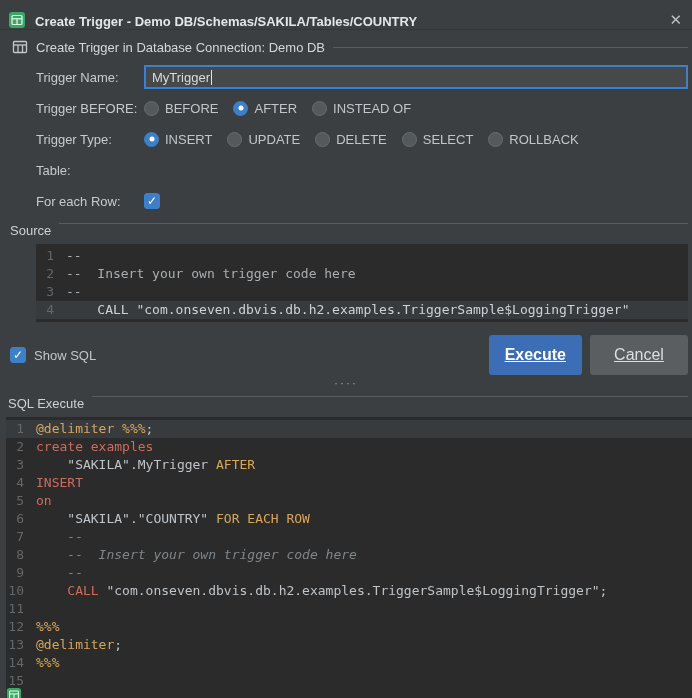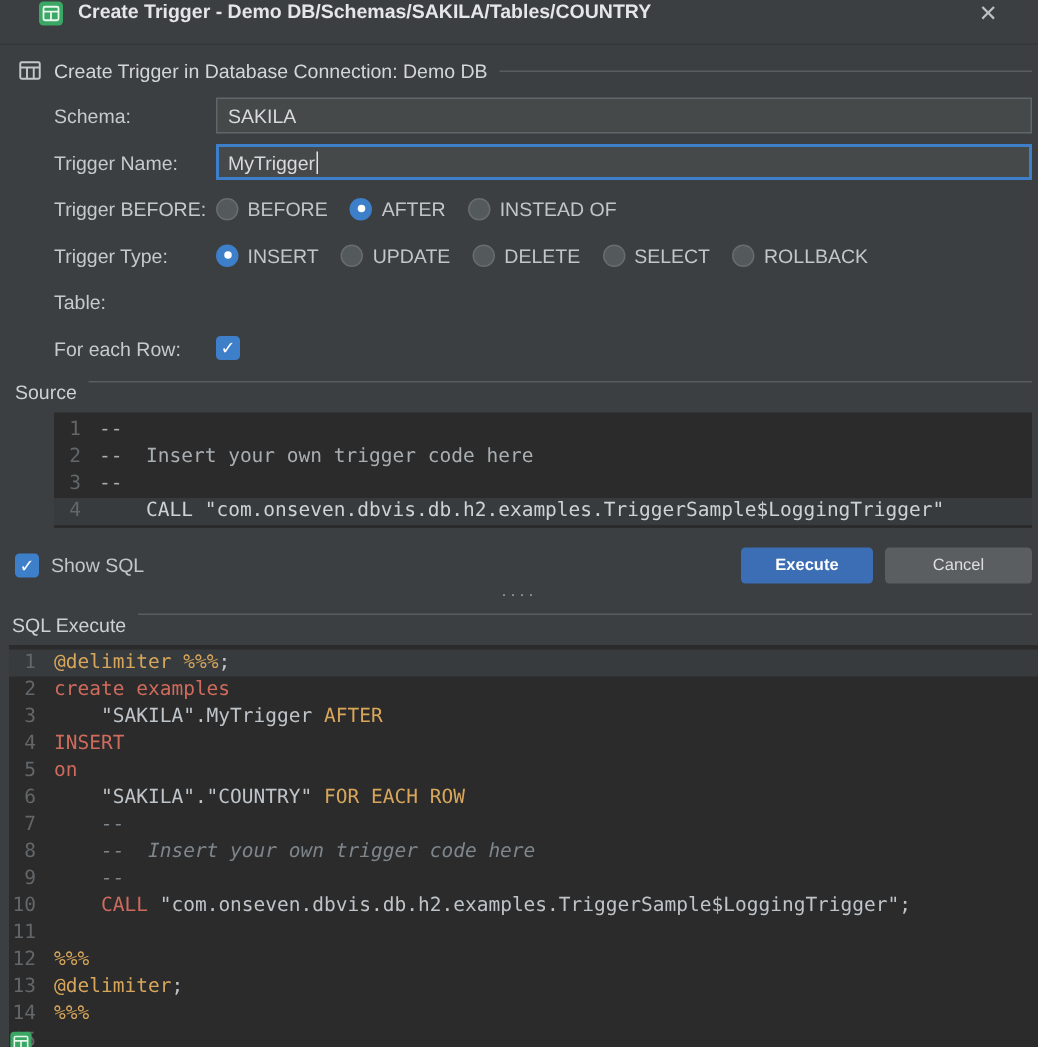--- a/index.html
+++ b/index.html
@@ -3,21 +3,21 @@
 <meta charset="utf-8">
 <style>
   * { box-sizing: border-box; }
   html,body { margin:0; padding:0; background:#2b2b2b; }
   .window {
     width:692px; height:698px; position:relative; overflow:hidden;
     background:#3c3f41; display:flex; flex-direction:column;
     font-family:"Liberation Sans", sans-serif; font-size:13px; color:#c2c6ca;
   }
   
-  .titlebar { flex:0 0 30px; display:flex; align-items:flex-start; gap:9px; padding:0 25px; border-bottom:1px solid #343738; }
+  .titlebar { flex:0 0 30px; display:flex; align-items:flex-end; gap:9px; padding:0 8px; border-bottom:1px solid #343738; }
   .titlebar .title { color:#e4e6e8; font-weight:600; white-space:nowrap; }
   .titlebar .close { margin-left:auto; color:#bdc0c2; font-size:15px; cursor:pointer; padding:0 2px; }
   
   .group-header { display:flex; align-items:center; gap:8px; padding:9px 4px 4px 12px; }
   .group-title { color:#d4d7d9; white-space:nowrap;text-align:right; }
   .rule { flex:1 1 auto; height:1px; background:#595d5f; }
   
   .form { display:flex; flex-direction:column; gap:7px; padding:6px 4px 0 36px; }
   .row { display:flex; align-items:center; min-height:24px; }
   .flabel { flex:0 0 108px; color:#c7cacd; }
@@ -45,21 +45,21 @@
   .code-content { flex:1 1 auto; white-space:pre; padding-left:4px; }
   .tok-kw { color:var(--kw); }
   .tok-kw2 { color:var(--kw2); }
   .tok-com { color:var(--com); font-style:italic; }
   .tok-txt { color:var(--txt); }
   .tok-srccom { color:var(--srccom); }
   .tok-srctxt { color:var(--srctxt); }
   
   .footer { display:flex; align-items:center; gap:8px; padding:13px 4px 0 10px; }
   .spacer { flex:1 1 auto; }
-  .btn { height:24px; border:none; border-radius:3px; font-family:inherit; font-size:11px; padding:0 16px; cursor:pointer; }
+  .btn { height:40px; border:none; border-radius:3px; font-family:inherit; font-size:16px; padding:0 16px; cursor:pointer;text-decoration:underline; }
   .btn.execute { background:var(--execute-bg); color:#ffffff; font-weight:bold; min-width:88px; }
   .btn.cancel { background:var(--cancel-bg); color:#dcdee0; min-width:98px; }
   .splitter { height:15px; display:flex; align-items:center; justify-content:center; color:#9b9ea1; font-size:12px; letter-spacing:2px; cursor:row-resize; }
   .bottom-icon { position:absolute; left:6px; top:687px; width:16px; height:16px; }
 </style>
 </head>
 <body>
 
 <div class="window">
 
@@ -84,26 +84,20 @@
           <line x1="6" y1="6" x2="6" y2="13.5" stroke="#c3c7ca" stroke-width="1.3"></line>
           <line x1="10.5" y1="6" x2="10.5" y2="13.5" stroke="#c3c7ca" stroke-width="1.3"></line>
         </svg>
     </span>
     <span class="group-title">Create Trigger in Database Connection: Demo DB</span>
     <span class="rule"></span>
   </div>
 
   <div class="form">
     <div class="row">
-      <label class="flabel">Schema:</label>
-      <div class="input">
-        <span>SAKILA</span>
-      </div>
-    </div>
-    <div class="row">
       <label class="flabel">Trigger Name:</label>
       <div class="input focused">
         <span>MyTrigger</span>
         <span class="caret"></span>
       </div>
     </div>
     <div class="row">
       <label class="flabel">Trigger BEFORE:</label>
       <div class="radio-group">
           <span class="radio-item">

